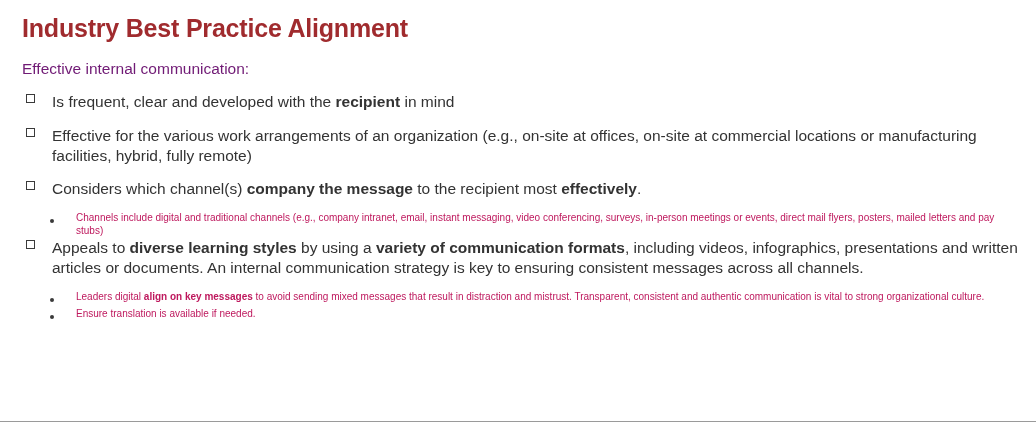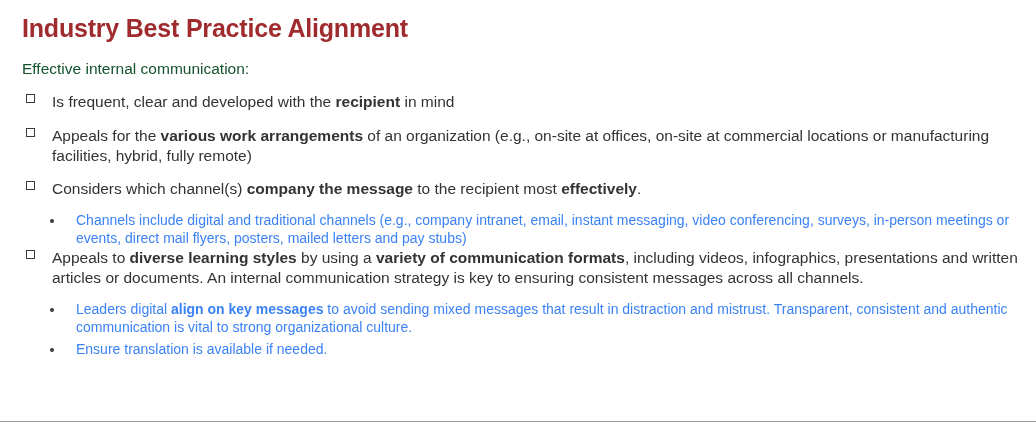--- a/index.html
+++ b/index.html
@@ -36,21 +36,21 @@
 
   .body-area {
     position: absolute;
     left: 22px;
     top: 59px;
     width: 1000px;
   }
 
   .lead-line {
     font-size: 15.5px;
-    color: #14532d;
+    color: #701a75;
     line-height: 1.25;
     margin: 0 0 14px 0;
   }
 
   
   .l1 {
     position: relative;
     padding-left: 30px;
     font-size: 15.5px;
     line-height: 1.30;
@@ -85,23 +85,23 @@
     height: 9.6px;
     background: #3a3a3a;
     z-index: -1;
   }
 
   
   .l2-group { margin-top: 7px; }
   .l2 {
     position: relative;
     padding-left: 54px;
-    font-size: 14px;
+    font-size: 10px;
     line-height: 1.28;
-    color: #3b82f6;
+    color: #be185d;
     margin-bottom: 4px;
   }
   .l2:last-child { margin-bottom: 0; }
   .l2 > .dot {
     position: absolute;
     left: 28px;
     top: 7px;
     width: 4px;
     height: 4px;
     border-radius: 50%;
@@ -129,21 +129,21 @@
     <p class="lead-line">Effective internal communication:</p>
 
     <div id="bullet-list">
         <div class="l1"><span class="marker">
             <span class="shade"></span>
             <span class="box"></span>
           </span><span><span>Is </span><span style="font-weight: normal;">frequent, clear and developed</span><span> with the </span><span style="font-weight: bold;">recipient</span><span> in mind</span></span></div>
         <div class="l1"><span class="marker">
             <span class="shade"></span>
             <span class="box"></span>
-          </span><span><span>Appeals for the </span><span style="font-weight: bold; margin-top: 16px;">various work arrangements</span><span> of an organization (e.g., on-site at offices, on-site at commercial locations or manufacturing facilities, hybrid, fully remote)</span></span></div>
+          </span><span><span>Effective for the </span><span style="font-weight: normal; margin-top: 16px;">various work arrangements</span><span> of an organization (e.g., on-site at offices, on-site at commercial locations or manufacturing facilities, hybrid, fully remote)</span></span></div>
         <div class="l1"><span class="marker">
             <span class="shade"></span>
             <span class="box"></span>
           </span><span><span>Considers which channel(s) </span><span style="font-weight: bold;">company the message</span><span> to the recipient most </span><span style="font-weight: bold;">effectively</span><span>.</span></span></div>
         <div class="l2-group">
           <div class="l2"><span class="dot"></span><span><span>Channels include digital and traditional channels (e.g., company intranet, email, instant messaging, video conferencing, surveys, in-person meetings or events, direct mail flyers, posters, mailed letters and pay stubs)</span></span></div>
         </div>
         <div class="l1"><span class="marker">
             <span class="shade"></span>
             <span class="box"></span>

